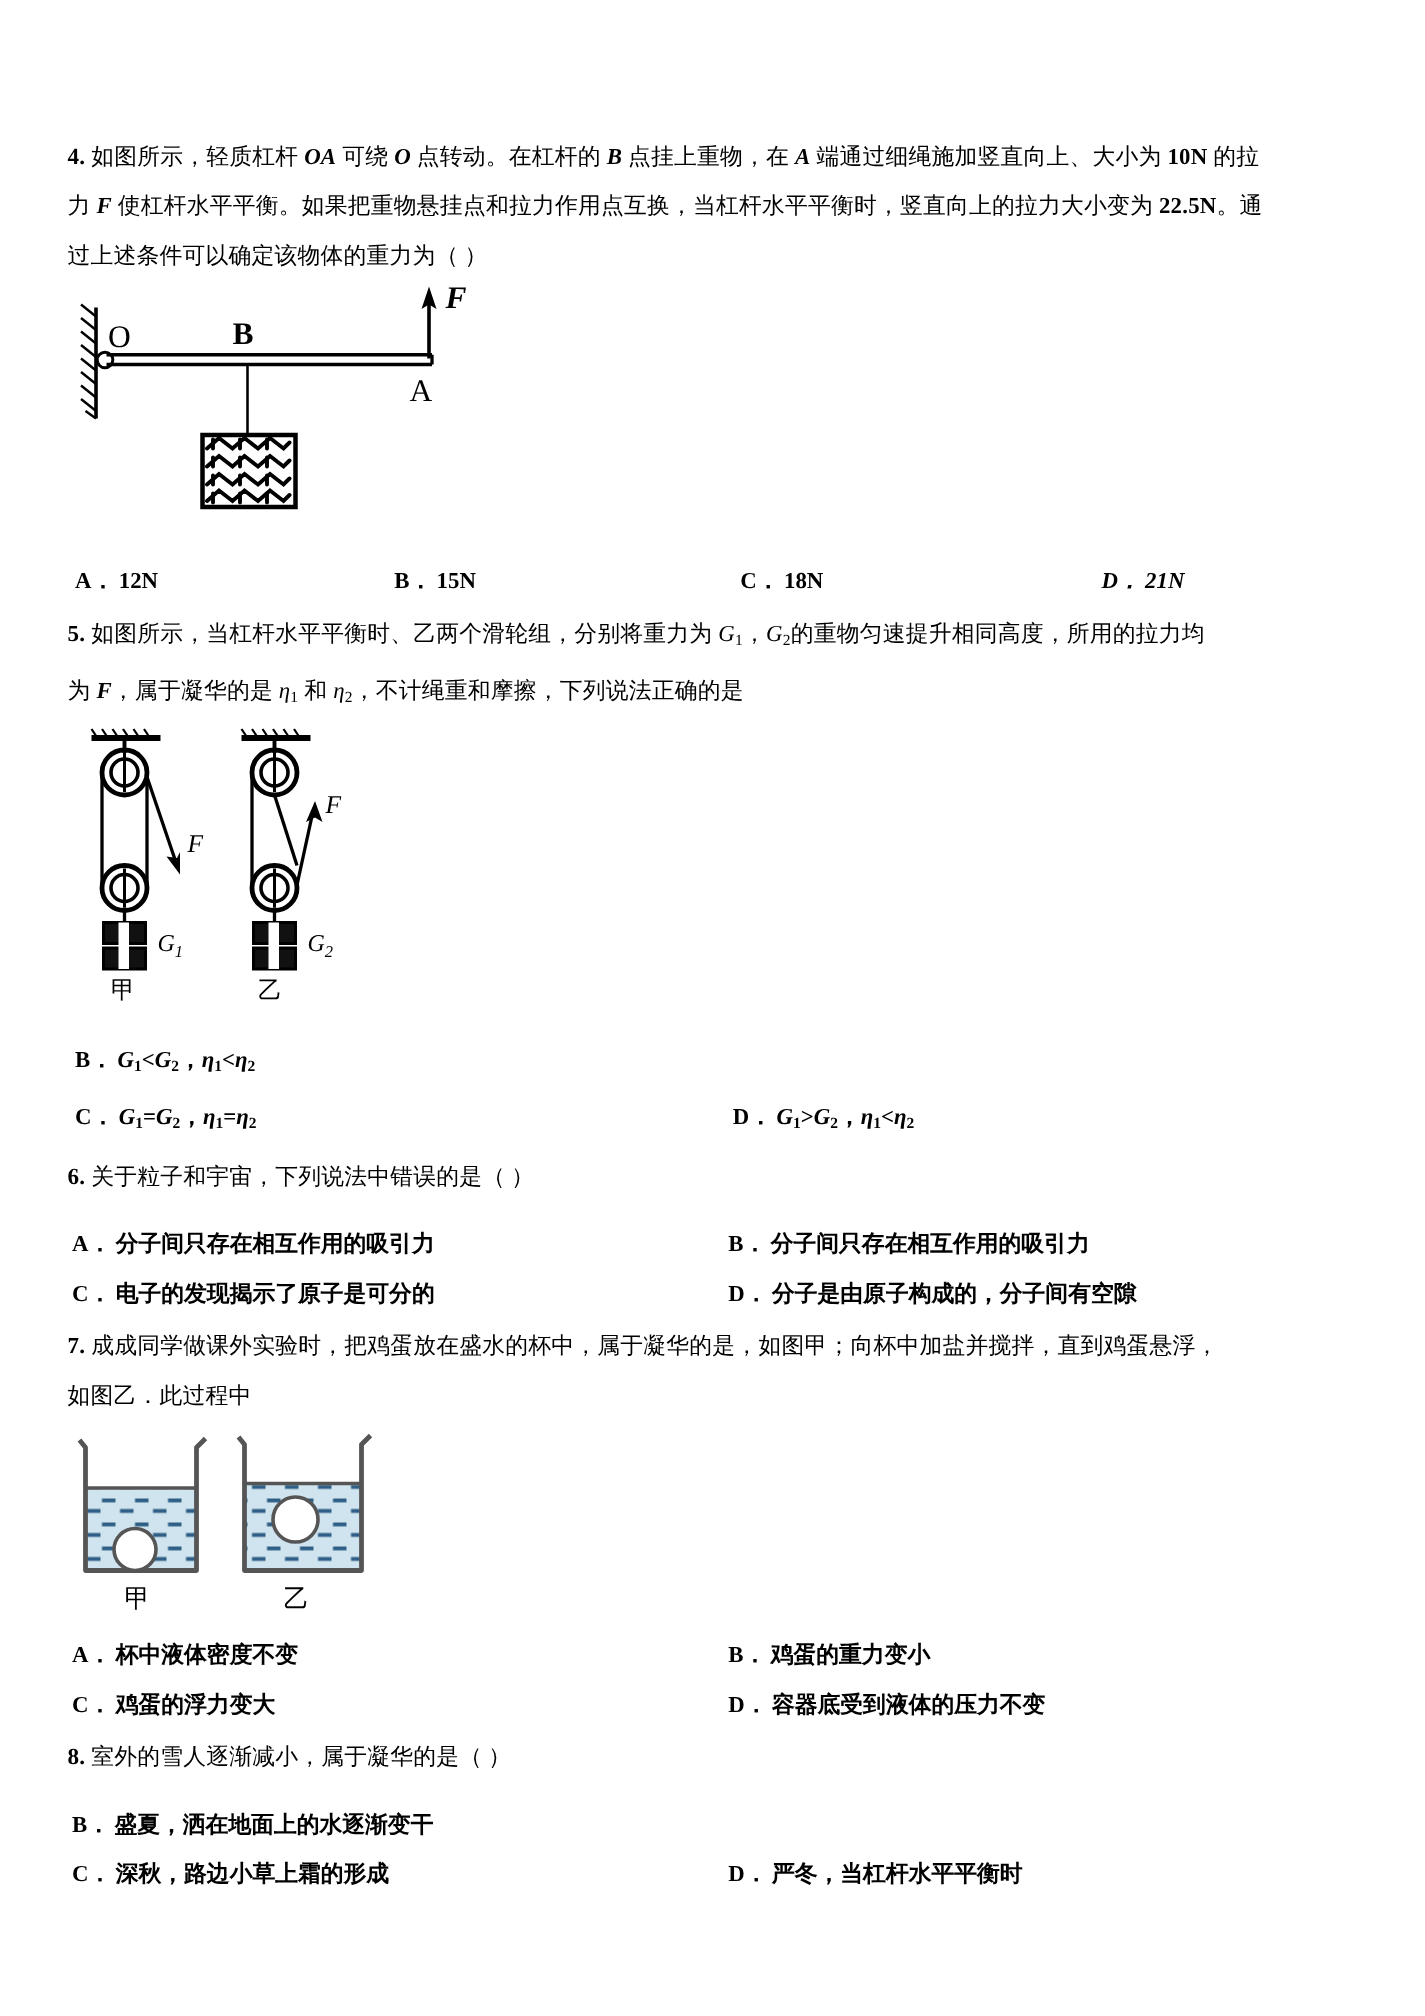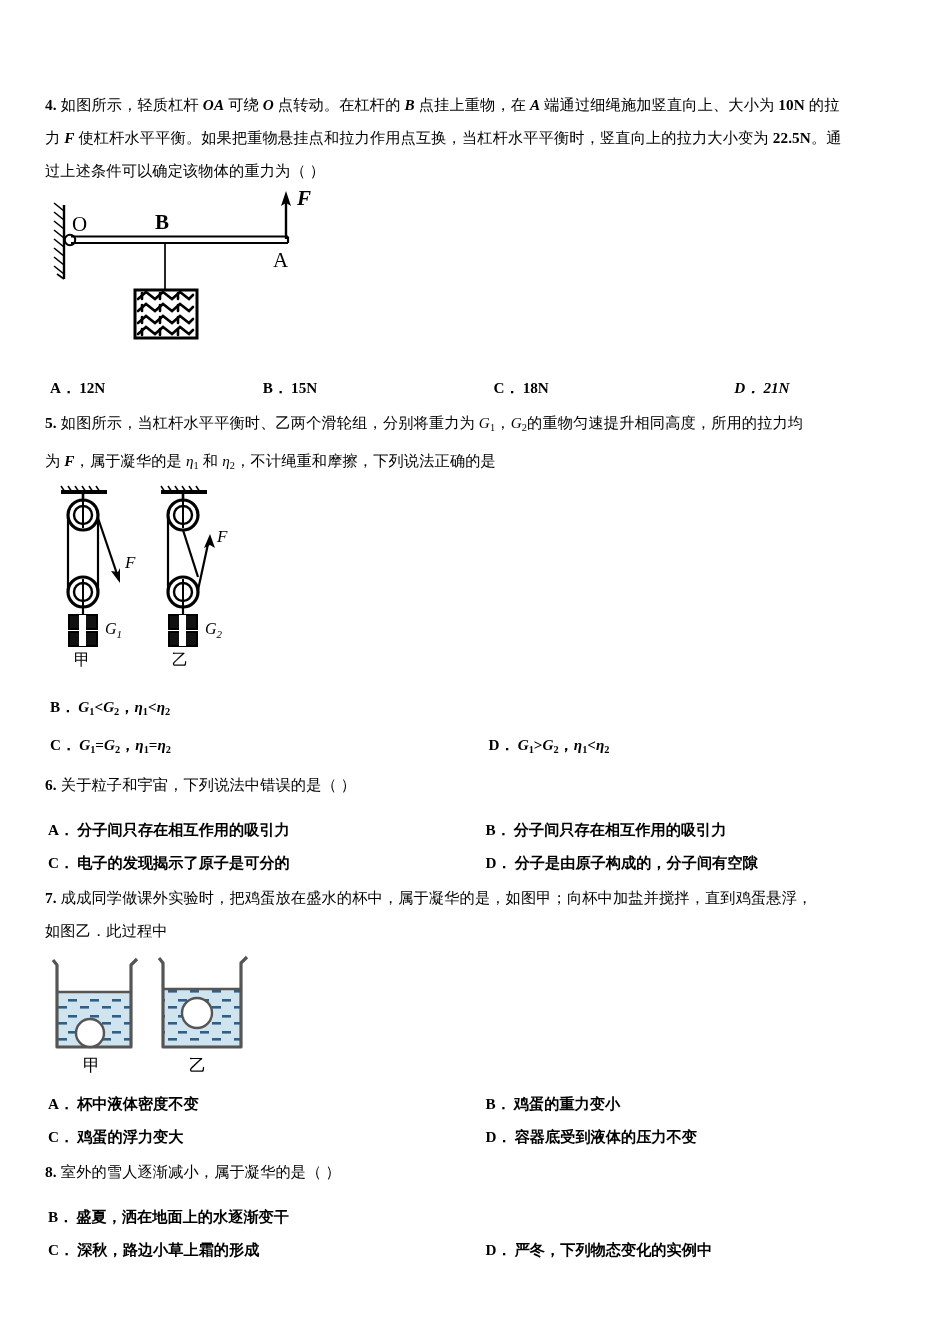--- a/index.html
+++ b/index.html
@@ -320,19 +320,19 @@
     <div class="qline">
       <span class="qnum">8.</span>
       <span>室外的雪人逐渐减小，属于凝华的是（    ）</span>
     </div>
     <div class="opts opts-2 ind-a">
       <div class="optrow">
         <span class="opt"><span class="lab">B．</span><span class="b">盛夏，洒在地面上的水逐渐变干</span></span>
       </div>
       <div class="optrow">
         <span class="opt"><span class="lab">C．</span><span class="b">深秋，路边小草上霜的形成</span></span>
-        <span class="opt"><span class="lab">D．</span><span class="b">严冬，下列物态变化的实例中</span></span>
+        <span class="opt"><span class="lab">D．</span><span class="b">严冬，当杠杆水平平衡时</span></span>
       </div>
     </div>
   </div>
 
 </div>
 </div>
 
 </body></html>

